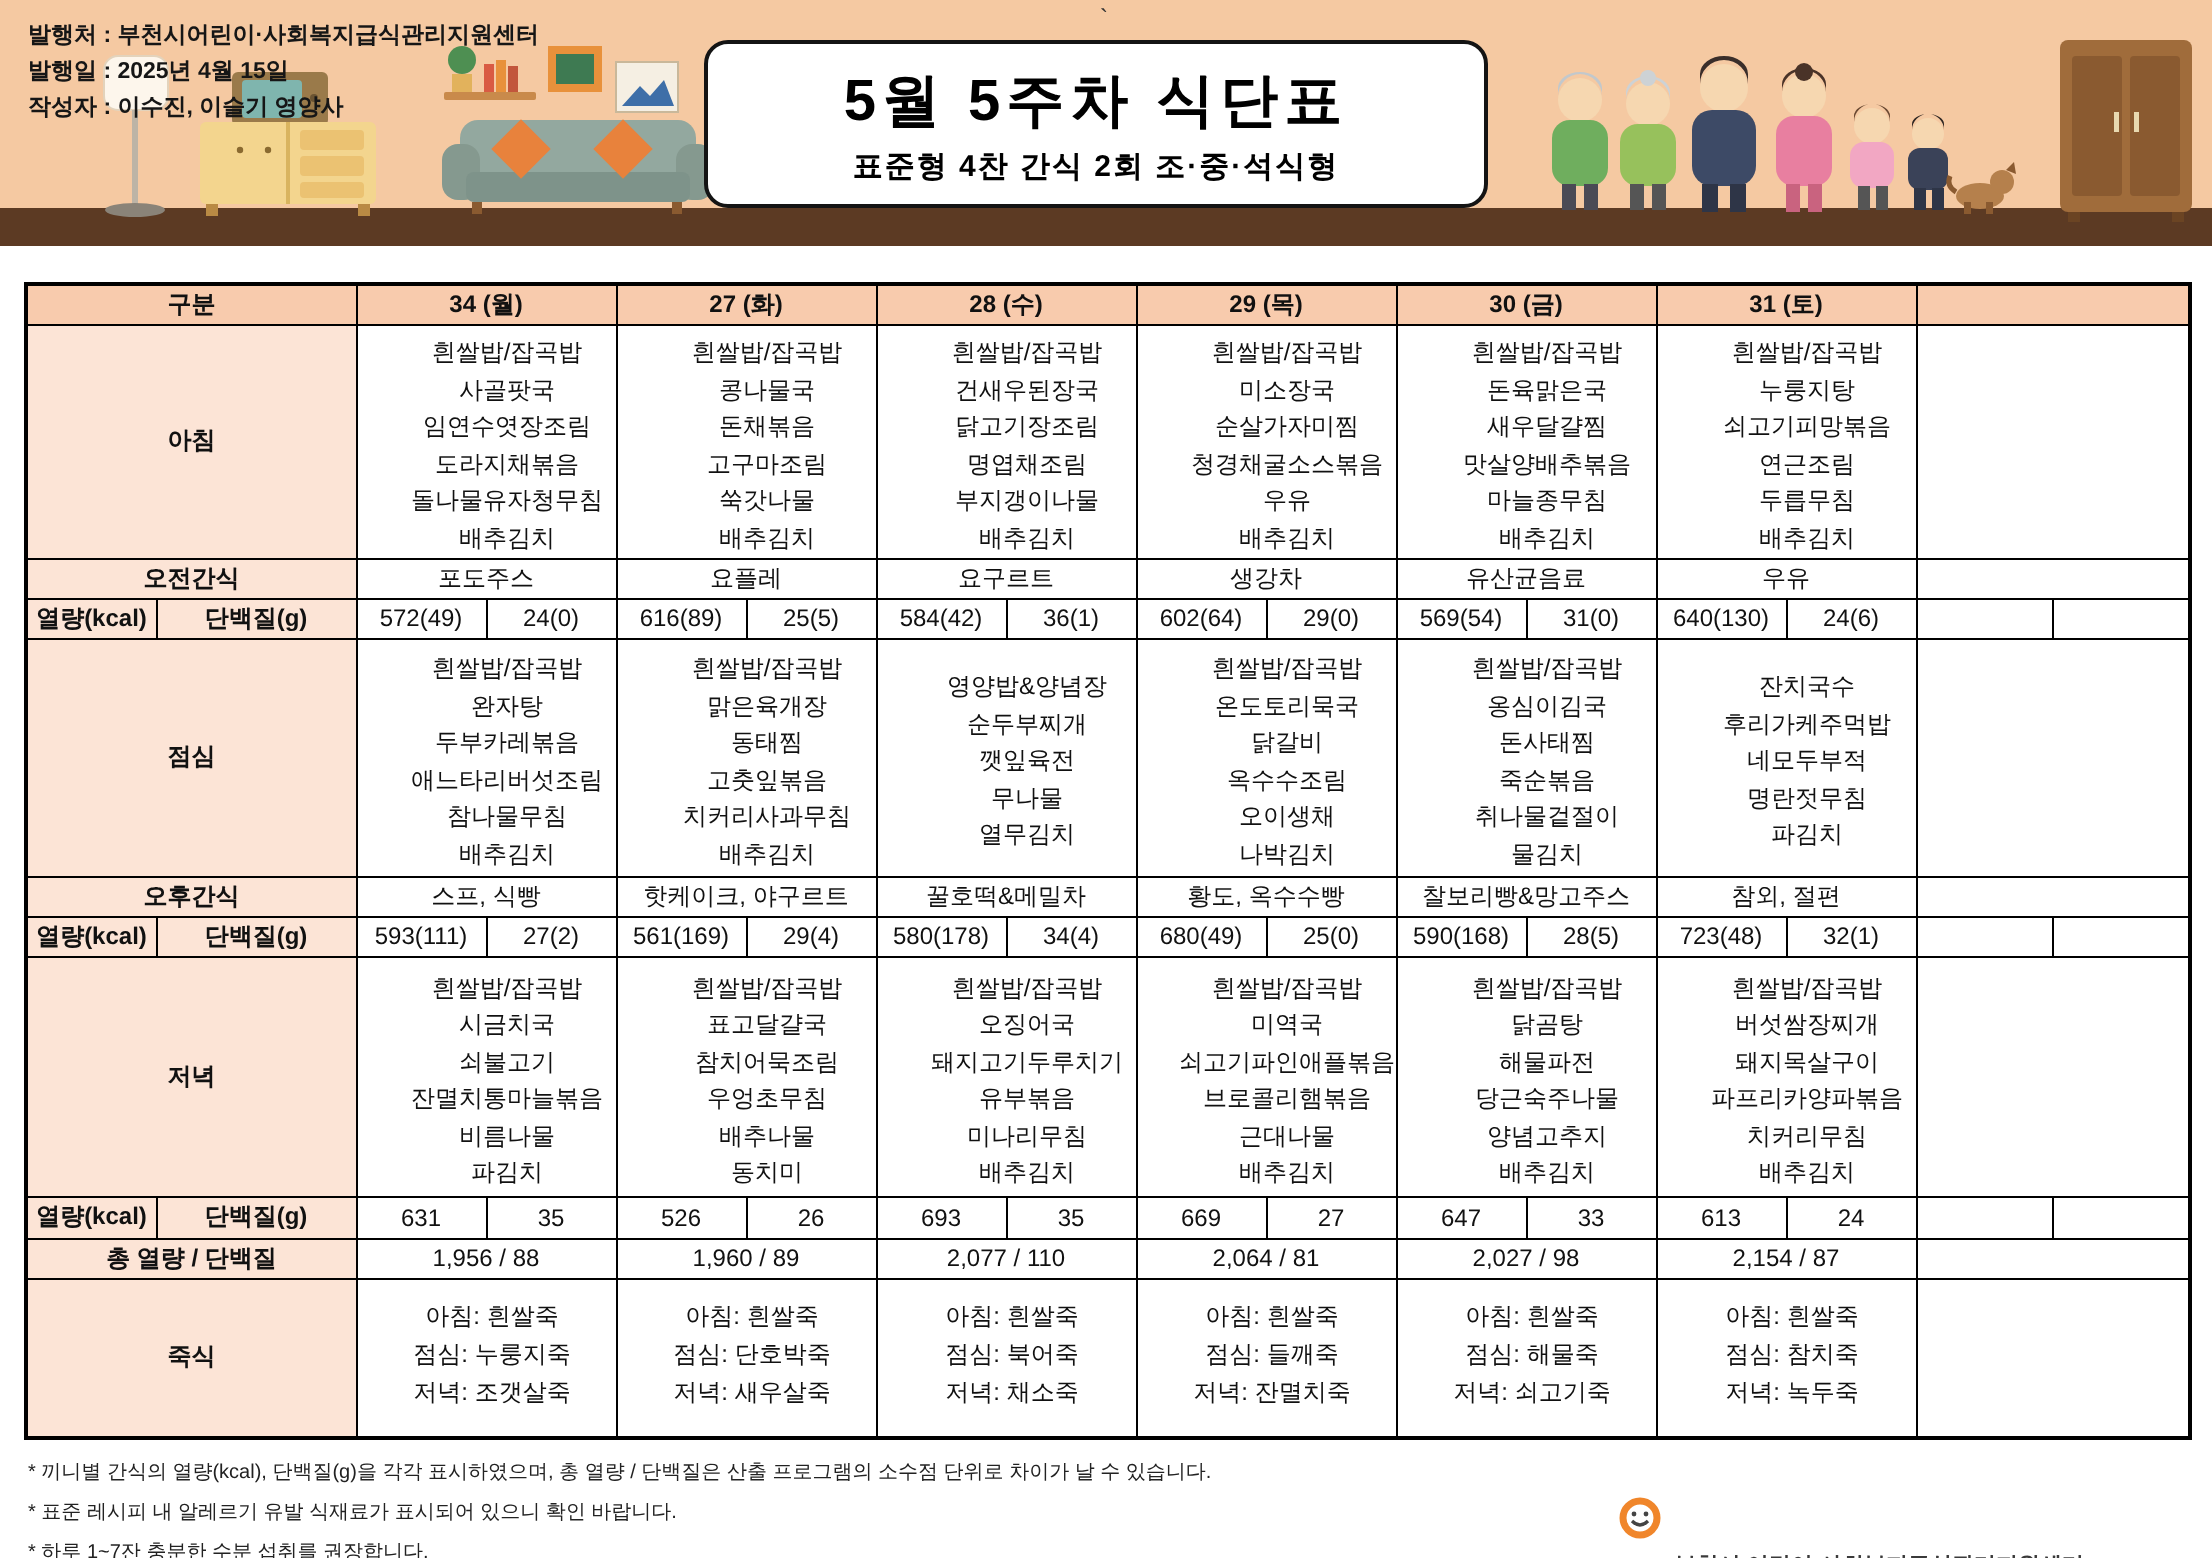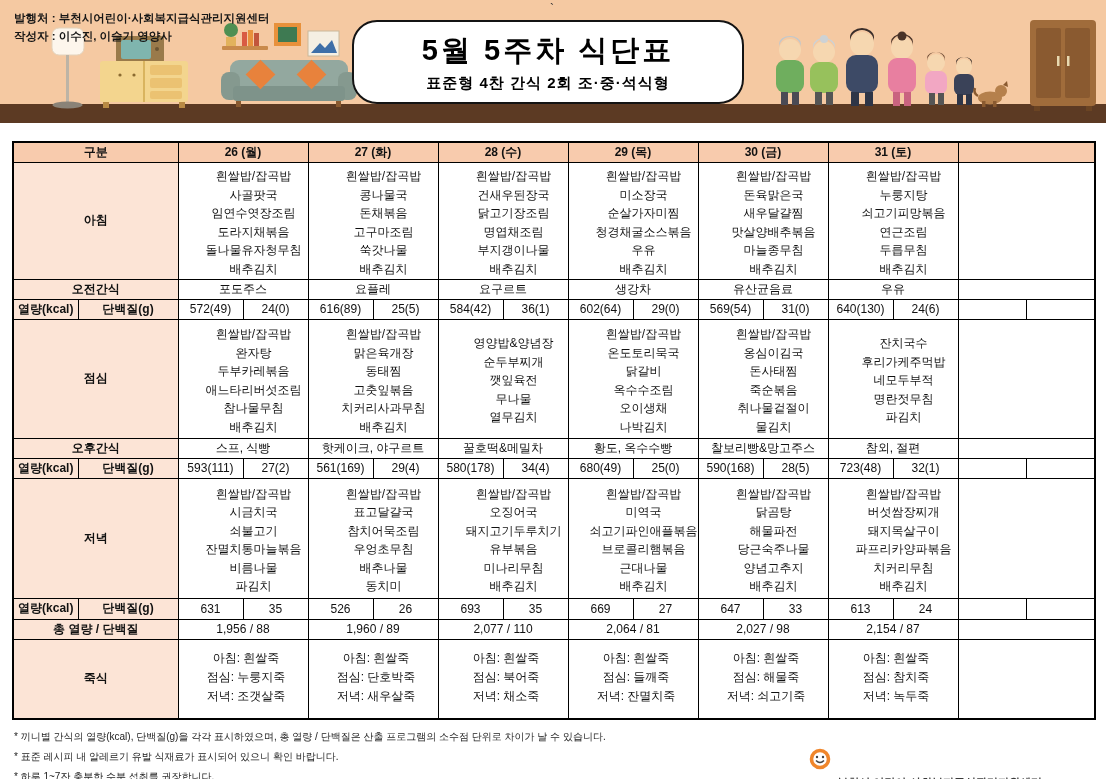--- a/index.html
+++ b/index.html
@@ -8,21 +8,21 @@
   }
   *{box-sizing:border-box;margin:0;padding:0;}
   html,body{width:1106px;height:779px;background:#fff;
     font-family:"Liberation Sans","DejaVu Sans",sans-serif;color:#111;overflow:hidden;}
   
   .banner{position:relative;width:1106px;height:123px;background:var(--banner-bg);overflow:hidden;}
   .banner svg.decor{position:absolute;left:0;top:0;z-index:1;}
   .pub-info{position:absolute;top:10px;left:14px;z-index:3;font-size:11.5px;font-weight:bold;
     color:#161616;line-height:1.55;}
   .title-box{position:absolute;left:352px;top:20px;width:392px;height:84px;background:#fff;
-    border:2px solid #141414;border-radius:25px;display:flex;flex-direction:column;
+    border:2px solid #141414;border-radius:12px;display:flex;flex-direction:column;
     align-items:center;justify-content:center;z-index:2;}
   .title-main{font-size:29px;font-weight:bold;letter-spacing:3px;color:#000;}
   .title-sub{font-size:15px;font-weight:bold;letter-spacing:1px;margin-top:3px;color:#000;}
   .stray{position:absolute;left:550px;top:2px;z-index:3;font-size:12px;color:#333;}
   
   .menu-table{border-collapse:collapse;table-layout:fixed;width:1082px;margin:18px 0 0 12px;
     border:2px solid var(--line);}
   .menu-table td,.menu-table th{border:1px solid var(--line);font-size:12px;text-align:center;
     vertical-align:middle;overflow:hidden;}
   .hdr th{background:var(--header-fill);font-weight:bold;}
@@ -150,20 +150,21 @@
       <rect x="1065" y="28" width="25" height="70" rx="2" fill="#8A5A30"></rect>
       <rect x="1057" y="56" width="2.5" height="10" fill="#E8D9B0"></rect>
       <rect x="1067" y="56" width="2.5" height="10" fill="#E8D9B0"></rect>
       <rect x="1034" y="106" width="6" height="5" fill="#6B4423"></rect>
       <rect x="1086" y="106" width="6" height="5" fill="#6B4423"></rect>
     </g>
   </svg>
 
   <div class="pub-info">
     <div>발행처 : 부천시어린이·사회복지급식관리지원센터</div>
+    <div>발행일 : 2025년 4월 15일</div>
     <div>작성자 : 이수진, 이슬기 영양사</div>
   </div>
 
   <span class="stray">`</span>
 
   <div class="title-box">
     <div class="title-main">5월 5주차 식단표</div>
     <div class="title-sub">표준형 4찬 간식 2회 조·중·석식형</div>
   </div>
 </div>
@@ -173,21 +174,21 @@
     <col style="width:65px">
       <col style="width:100px">
     <col span="12" style="width:65px">
     <col style="width:68px">
       <col style="width:69px">
   </colgroup>
 
   <tbody>
       <tr class="hdr r20">
     <th colspan="2">구분</th>
-    <th colspan="2">26 (월)</th>
+    <th colspan="2">34 (월)</th>
     <th colspan="2">27 (화)</th>
     <th colspan="2">28 (수)</th>
     <th colspan="2">29 (목)</th>
     <th colspan="2">30 (금)</th>
     <th colspan="2">31 (토)</th>
     <th colspan="2"></th>
   </tr>
 
   <tr class="r117">
     <td colspan="2" class="lbl">아침</td>

